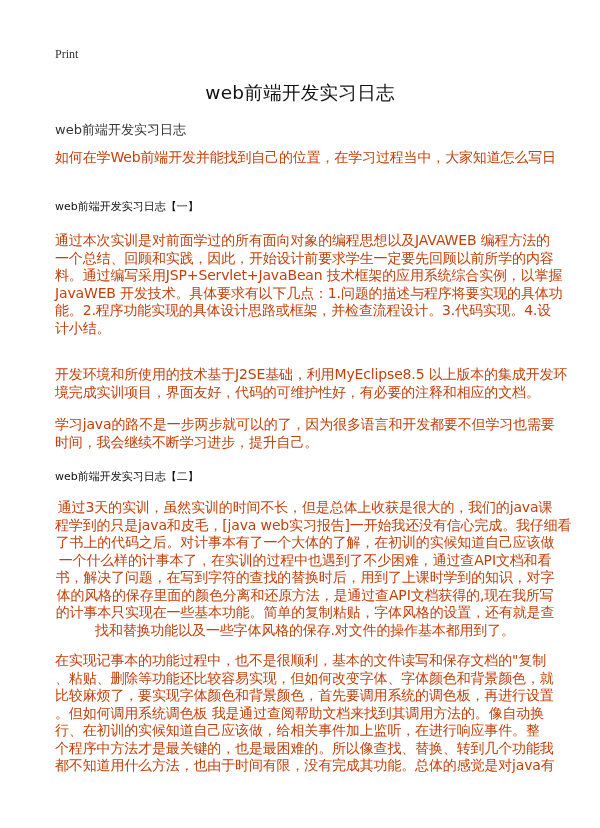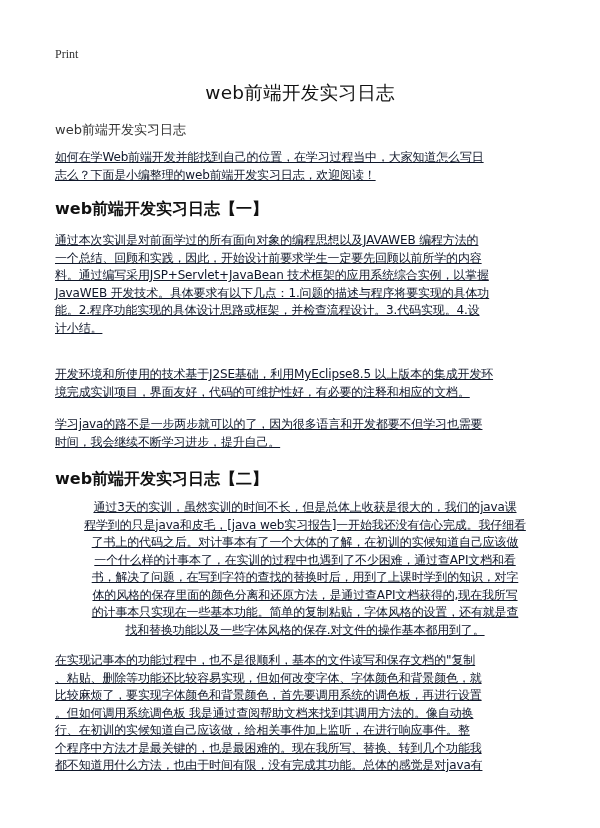--- a/index.html
+++ b/index.html
@@ -13,38 +13,37 @@
     }
     .doc-title {
       position: absolute; left: 0; width: 600px; top: 80px; text-align: center;
       font-size: 18.5px; color: #111; letter-spacing: 0.3px;
     }
     .subtitle {
       position: absolute; left: 55px; top: 121px; font-size: 13px; color: #333;
     }
     .block { position: absolute; left: 55px; width: 500px; }
     .line {
-      display: block; white-space: nowrap; font-size: 12px; line-height: 17.5px;
-      color: #0f172a; letter-spacing: -0.15px; text-decoration: underline;
+      display: block; white-space: nowrap; font-size: 14px; line-height: 17.5px;
+      color: #c2410c; letter-spacing: -0.15px;
     }
     .heading {
-      position: absolute; left: 55px; font-size: 16px; font-weight: bold; color: #111;
+      position: absolute; left: 55px; font-size: 11px; font-weight: normal; color: #111;
     }
   </style>
 </head>
 <body>
 
 <div>
   <div class="print-label">Print</div>
   <div class="doc-title">web前端开发实习日志</div>
   <div class="subtitle">web前端开发实习日志</div>
 
   <div class="block" style="top:149px;">
     <span class="line">如何在学Web前端开发并能找到自己的位置，在学习过程当中，大家知道怎么写日</span>
-    <span class="line">志么？下面是小编整理的web前端开发实习日志，欢迎阅读！</span>
   </div>
 
   <div class="heading" style="top:199px;">web前端开发实习日志【一】</div>
 
   <div class="block" style="top:232px;">
     <span class="line">通过本次实训是对前面学过的所有面向对象的编程思想以及JAVAWEB 编程方法的</span>
     <span class="line">一个总结、回顾和实践，因此，开始设计前要求学生一定要先回顾以前所学的内容</span>
     <span class="line">料。通过编写采用JSP+Servlet+JavaBean 技术框架的应用系统综合实例，以掌握</span>
     <span class="line">JavaWEB 开发技术。具体要求有以下几点：1.问题的描述与程序将要实现的具体功</span>
     <span class="line">能。2.程序功能实现的具体设计思路或框架，并检查流程设计。3.代码实现。4.设</span>
@@ -73,16 +72,16 @@
     <span class="line">的计事本只实现在一些基本功能。简单的复制粘贴，字体风格的设置，还有就是查</span>
     <span class="line">找和替换功能以及一些字体风格的保存.对文件的操作基本都用到了。</span>
   </div>
 
   <div class="block" style="top:652px;">
     <span class="line">在实现记事本的功能过程中，也不是很顺利，基本的文件读写和保存文档的"复制</span>
     <span class="line">、粘贴、删除等功能还比较容易实现，但如何改变字体、字体颜色和背景颜色，就</span>
     <span class="line">比较麻烦了，要实现字体颜色和背景颜色，首先要调用系统的调色板，再进行设置</span>
     <span class="line">。但如何调用系统调色板 我是通过查阅帮助文档来找到其调用方法的。像自动换</span>
     <span class="line">行、在初训的实候知道自己应该做，给相关事件加上监听，在进行响应事件。整</span>
-    <span class="line">个程序中方法才是最关键的，也是最困难的。现在我所写、替换、转到几个功能我</span>
+    <span class="line">个程序中方法才是最关键的，也是最困难的。所以像查找、替换、转到几个功能我</span>
     <span class="line">都不知道用什么方法，也由于时间有限，没有完成其功能。总体的感觉是对java有</span>
   </div>
 </div>
 
 </body></html>

